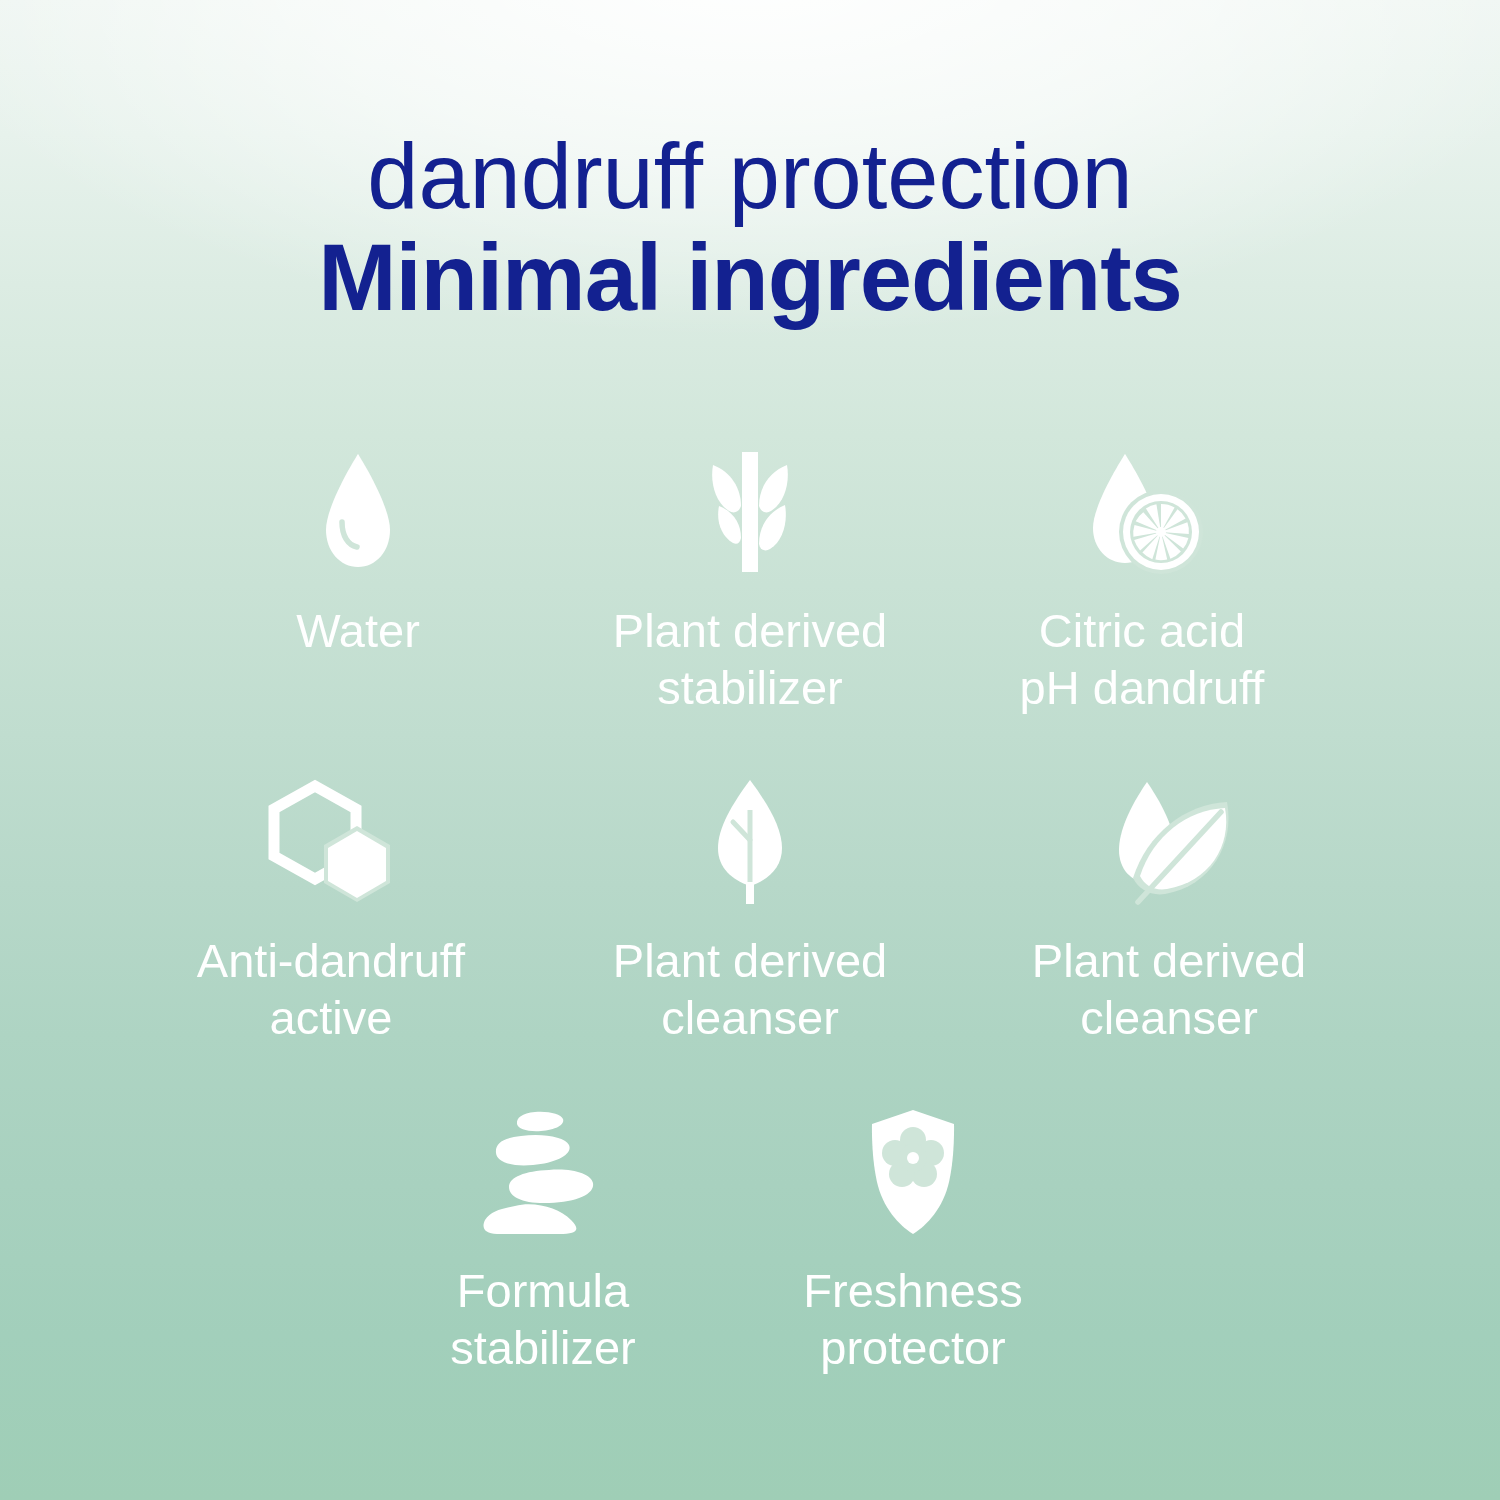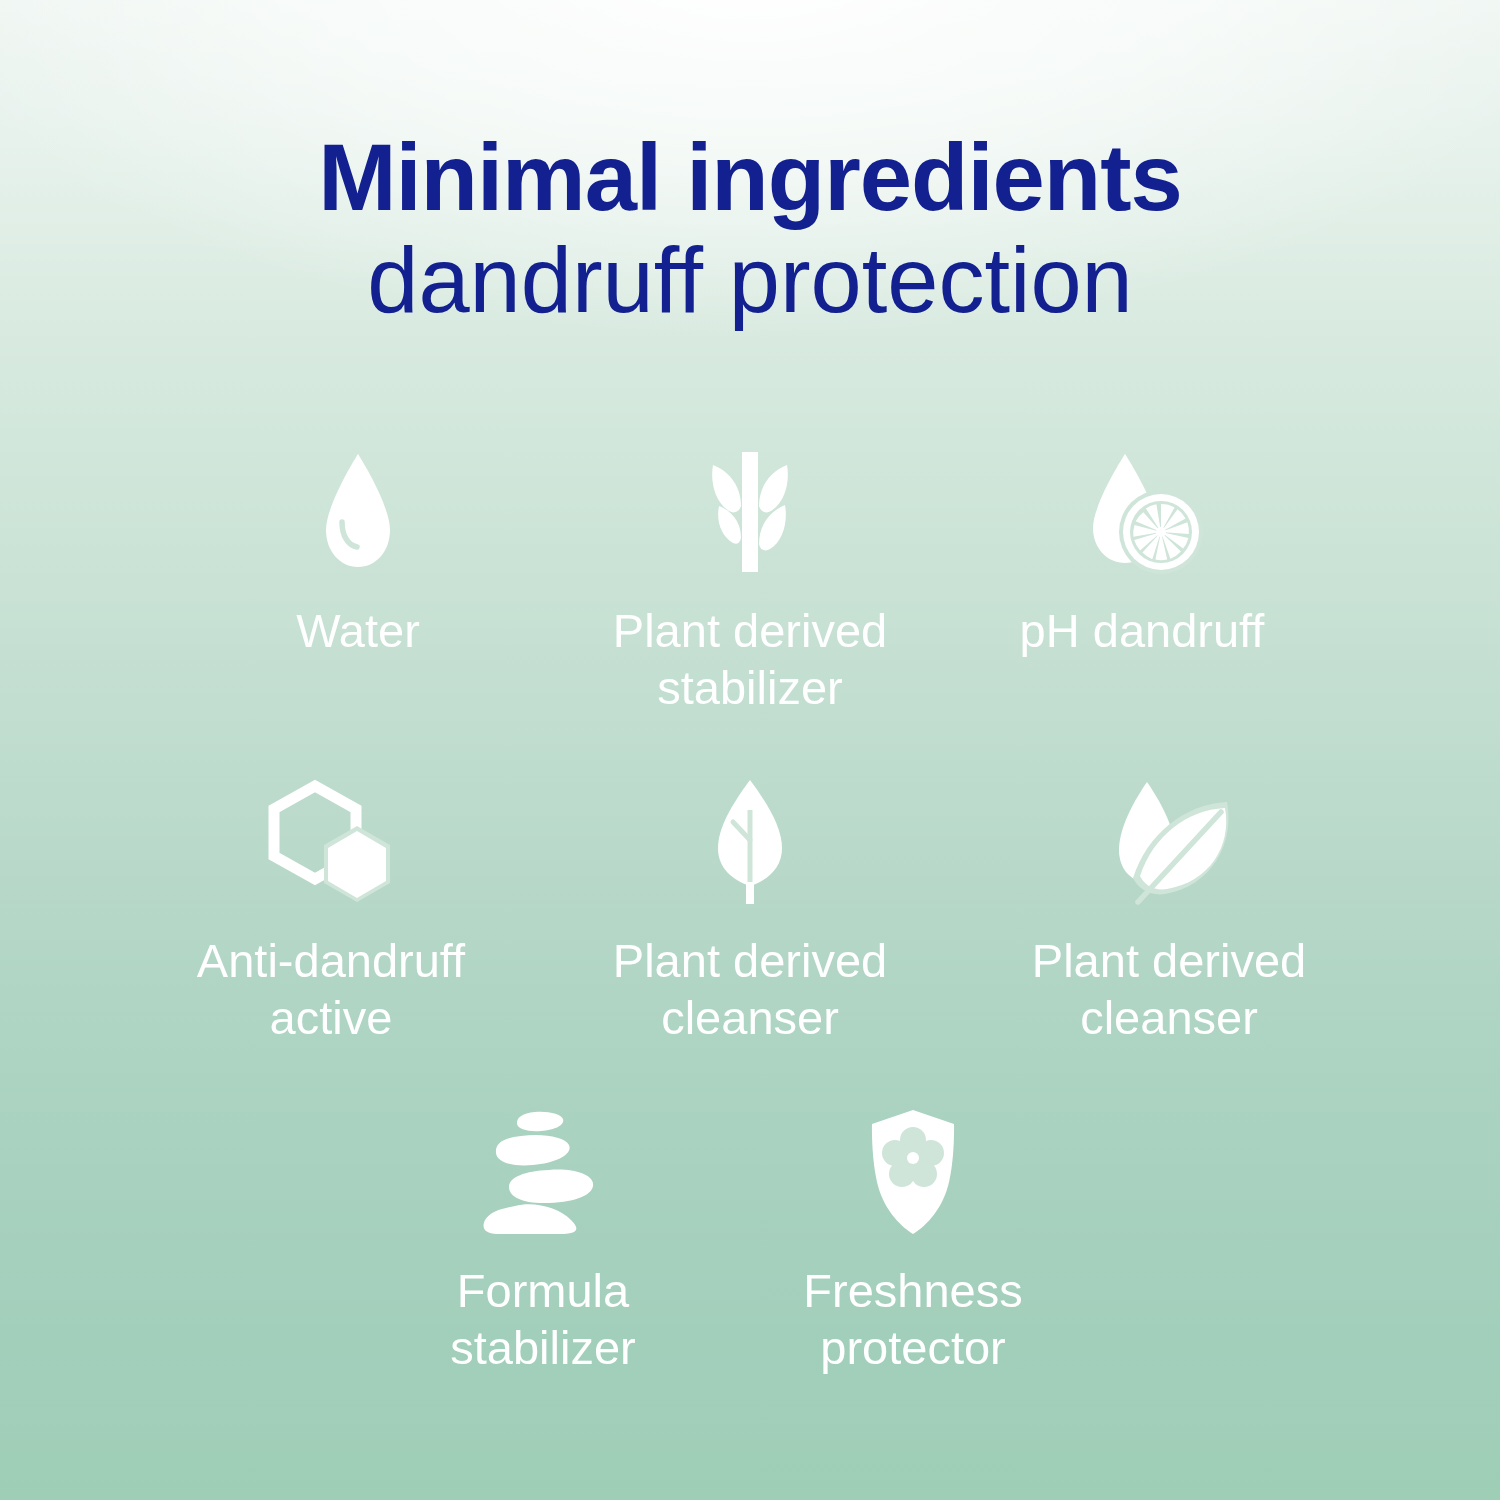--- a/index.html
+++ b/index.html
@@ -109,22 +109,22 @@
     max-width: 380px;
   }
   .item-label .l2 { display: block; }
 </style>
 </head>
 <body>
 
 <div id="canvas">
 
   <div id="heading">
+    <div class="head-line head-line-2">dandruff protection</div>
     <div class="head-line head-line-1">Minimal ingredients</div>
-    <div class="head-line head-line-2">dandruff protection</div>
   </div>
 
   <div id="grid">
 
     <div class="grid-row grid-row-1">
 
       <div class="item">
         <div class="icon-box">
           <svg width="100" height="128" viewBox="0 0 100 128">
             <path fill="#ffffff" d="M50 6 C50 6 18 56 18 82 C18 103 32 119 50 119 C68 119 82 103 82 82 C82 56 50 6 50 6 Z"></path>
@@ -178,20 +178,21 @@
               <path d="M82 84 L73.3 111.2 A28 28 0 0 1 63.4 104.6 Z"></path>
               <path d="M82 84 L61.1 102.4 A28 28 0 0 1 55.2 92.1 Z"></path>
               <path d="M82 84 L54.4 88.8 A28 28 0 0 1 55.5 77.1 Z"></path>
               <path d="M82 84 L56.7 73.2 A28 28 0 0 1 64.3 64.3 Z"></path>
               <path d="M82 84 L66.9 60.6 A28 28 0 0 1 77.4 56.3 Z"></path>
             </g>
             <circle cx="82" cy="84" r="5" fill="#ffffff"></circle>
           </svg>
         </div>
         <div class="item-label">
+          <span>Citric acid</span>
           <span class="l2">pH dandruff</span>
         </div>
       </div>
     </div>
 
     <div class="grid-row grid-row-2">
 
       <div class="item">
         <div class="icon-box">
           <svg width="140" height="128" viewBox="0 0 140 128">

